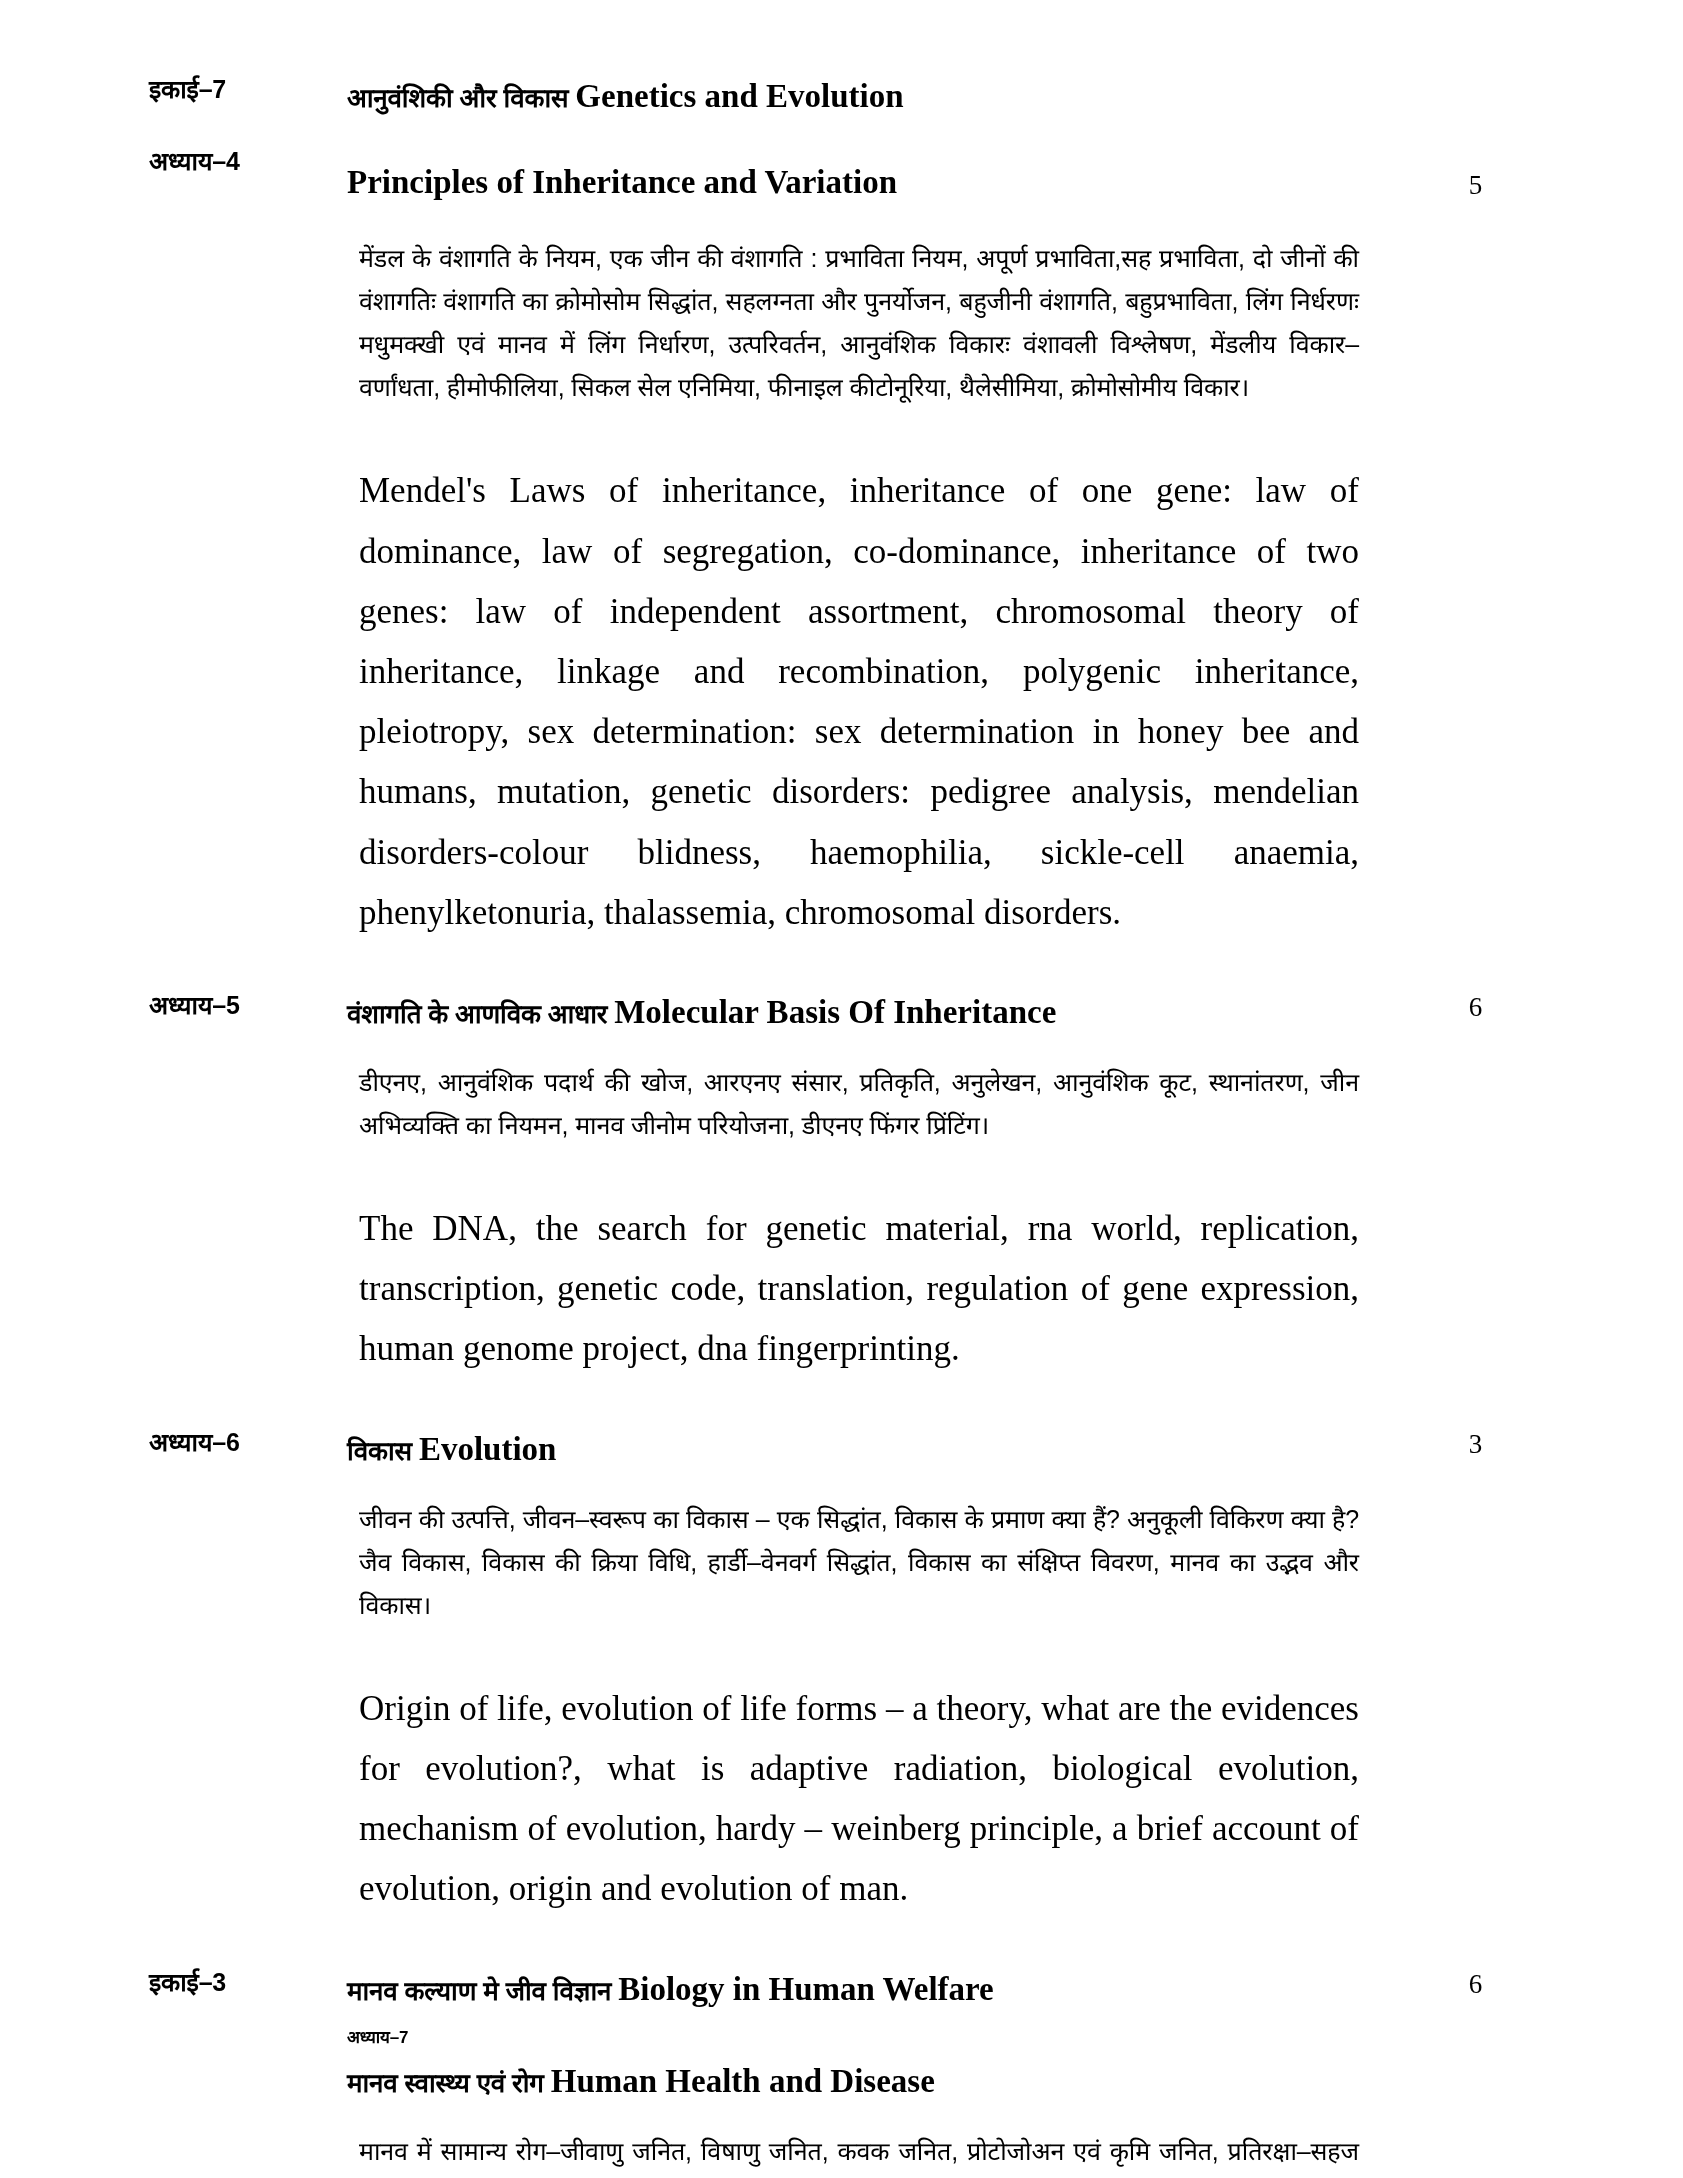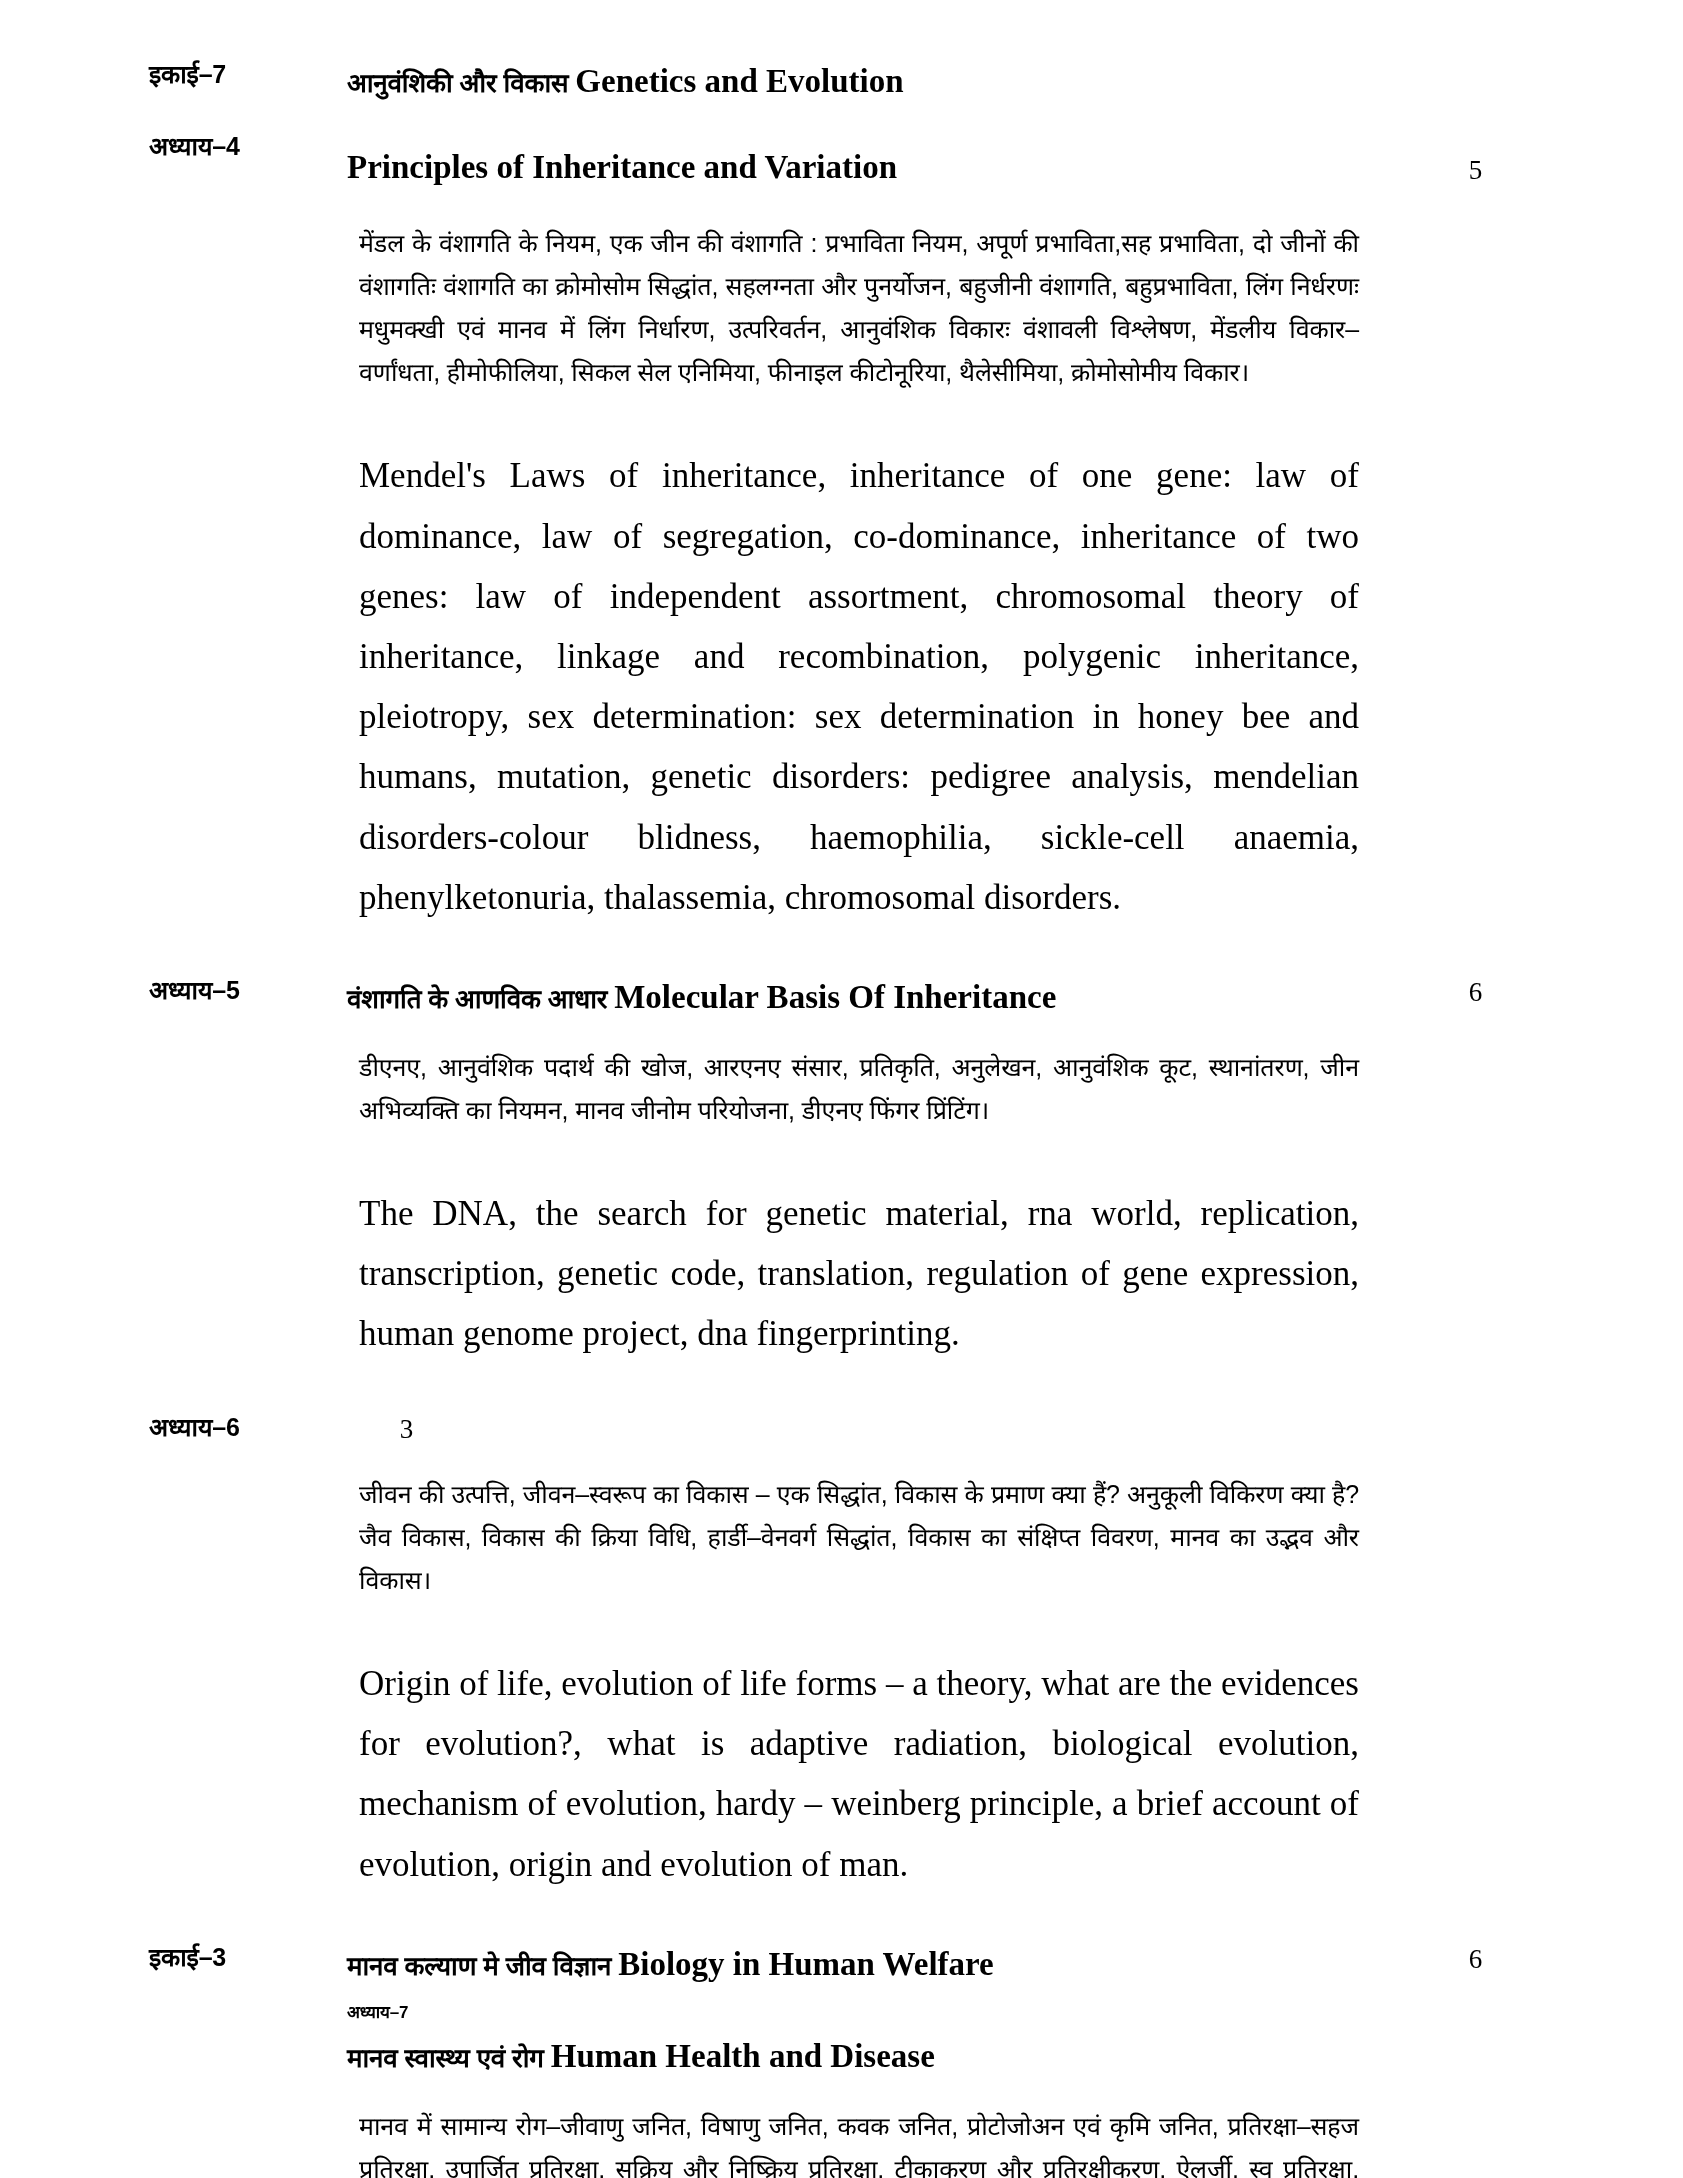--- a/index.html
+++ b/index.html
@@ -13,21 +13,21 @@
     font-family: "Liberation Serif", "DejaVu Serif", serif;
     color: #000000;
     -webkit-font-smoothing: antialiased;
   }
 
   .page {
     position: relative;
     width: 1384px;
     height: 2178px;
     box-sizing: border-box;
-    padding: 58px 149px 0 149px;
+    padding: 73px 149px 0 149px;
     background: #ffffff;
   }
 
   
   .row {
     display: flex;
     align-items: flex-start;
     width: 1386px;
   }
 
@@ -176,20 +176,23 @@
     <div class="col-label"></div>
     <div class="col-body">
       <p class="para-en">The DNA, the search for genetic material, rna world, replication, transcription, genetic code, translation, regulation of gene expression, human genome project, dna fingerprinting.</p>
     </div>
   </div>
 
   <div class="gap-section"></div>
 
   <div class="row">
     <div class="col-label">अध्याय–6</div>
+    <div class="col-body head-mixed">
+      <span class="head-hi">विकास </span><span class="head-en">Evolution</span>
+    </div>
     <div class="col-pageno">3</div>
   </div>
 
   <div class="gap-small"></div>
 
   <div class="row">
     <div class="col-label"></div>
     <div class="col-body">
       <p class="para-hi">जीवन की उत्पत्ति, जीवन–स्वरूप का विकास – एक सिद्धांत, विकास के प्रमाण क्या हैं? अनुकूली विकिरण क्या है? जैव विकास, विकास की क्रिया विधि, हार्डी–वेनवर्ग सिद्धांत, विकास का संक्षिप्त विवरण, मानव का उद्भव और विकास।</p>
     </div>

